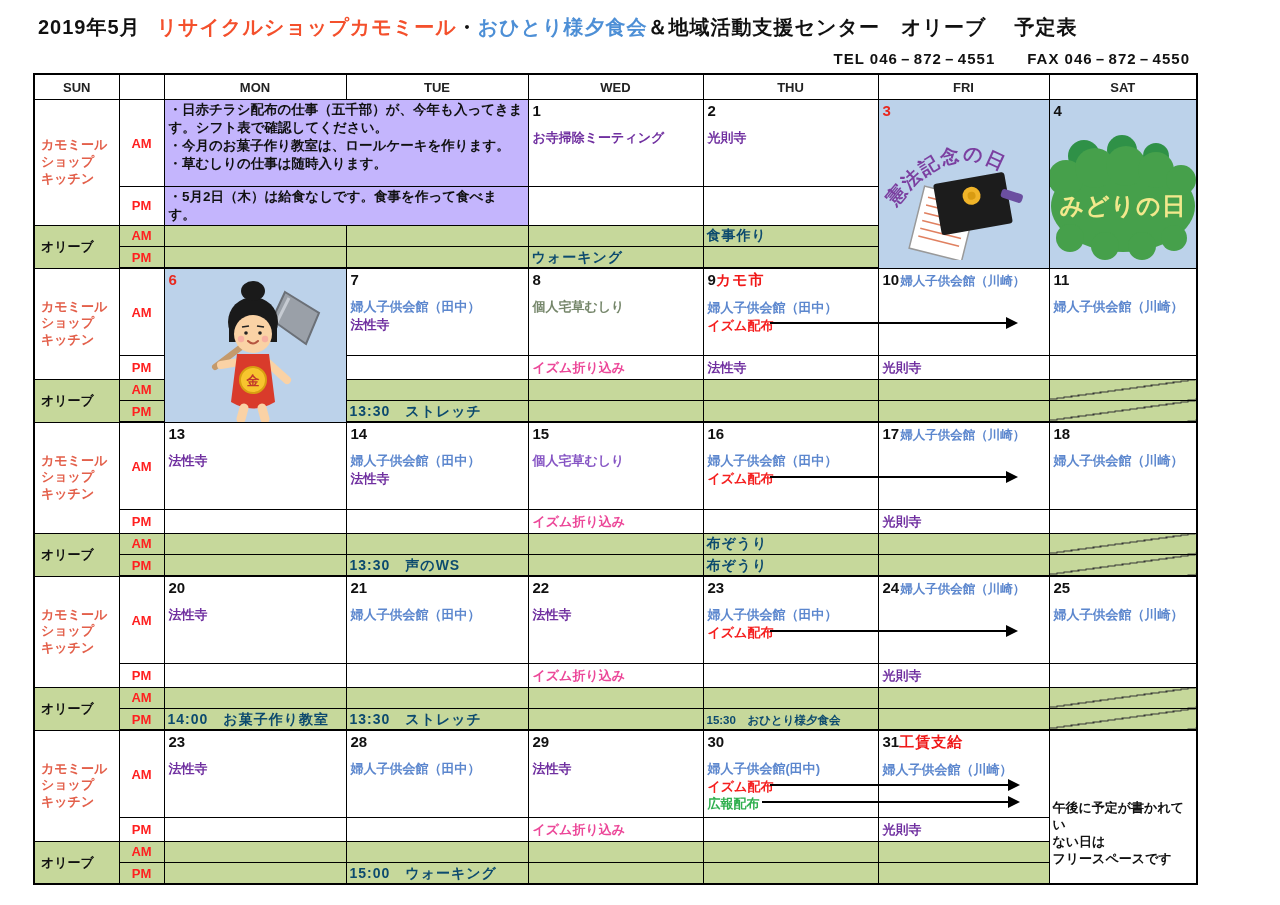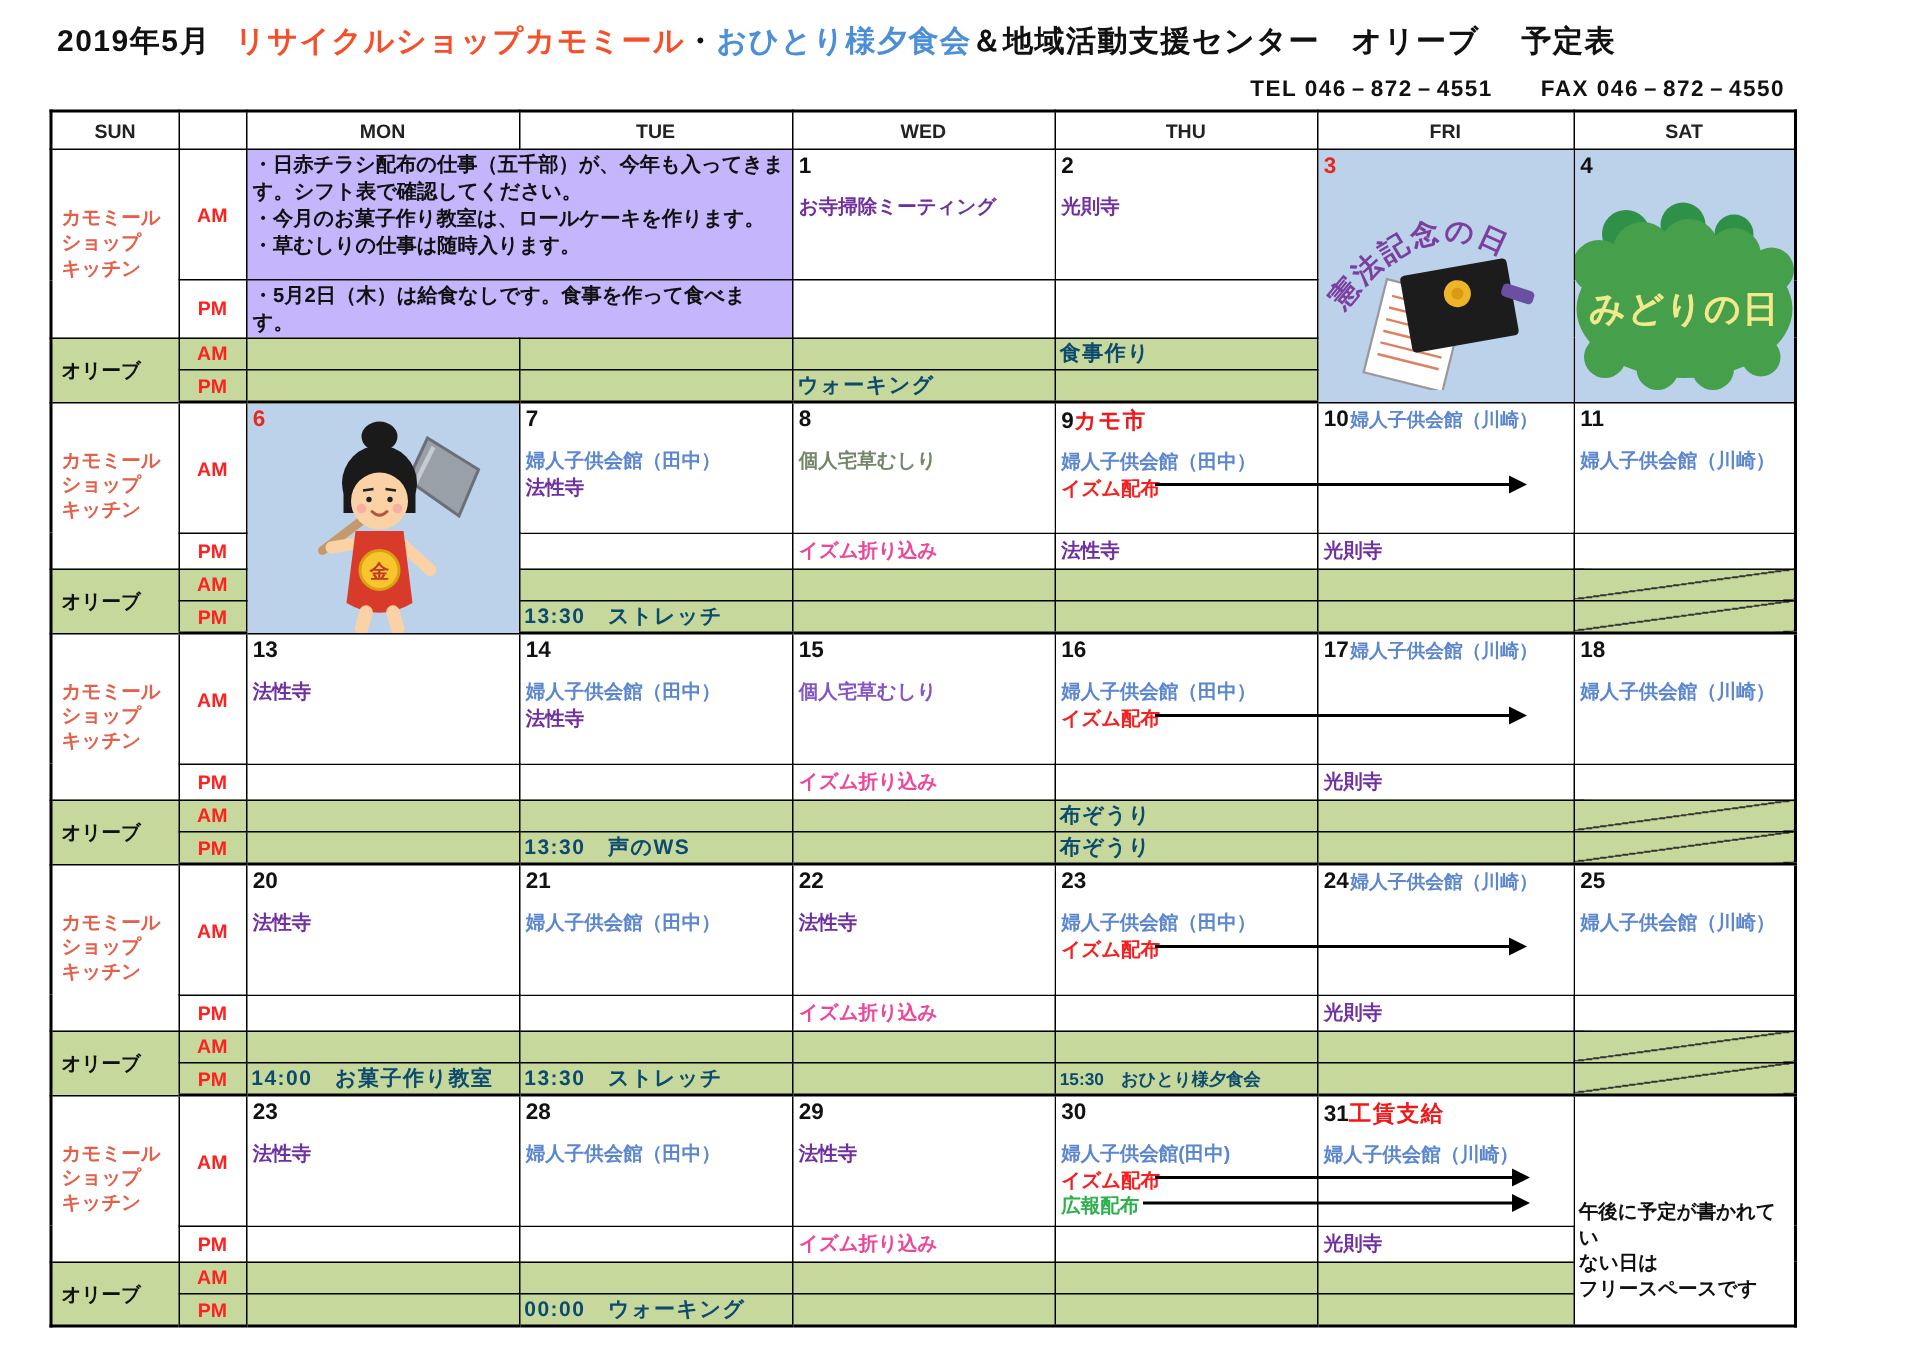--- a/index.html
+++ b/index.html
@@ -504,19 +504,19 @@
     <td class="ampm g">AM</td>
     <td class="g"></td>
     <td class="g"></td>
     <td class="g"></td>
     <td class="g"></td>
     <td class="g"></td>
   </tr>
   <tr class="r-opm">
     <td class="ampm g">PM</td>
     <td class="g"></td>
-    <td class="g"><span class="oe">00:00　ウォーキング</span></td>
+    <td class="g"><span class="oe">15:00　ウォーキング</span></td>
     <td class="g"></td>
     <td class="g"></td>
     <td class="g"></td>
   </tr>
 </tbody>
   </table>
 
 </body></html>

